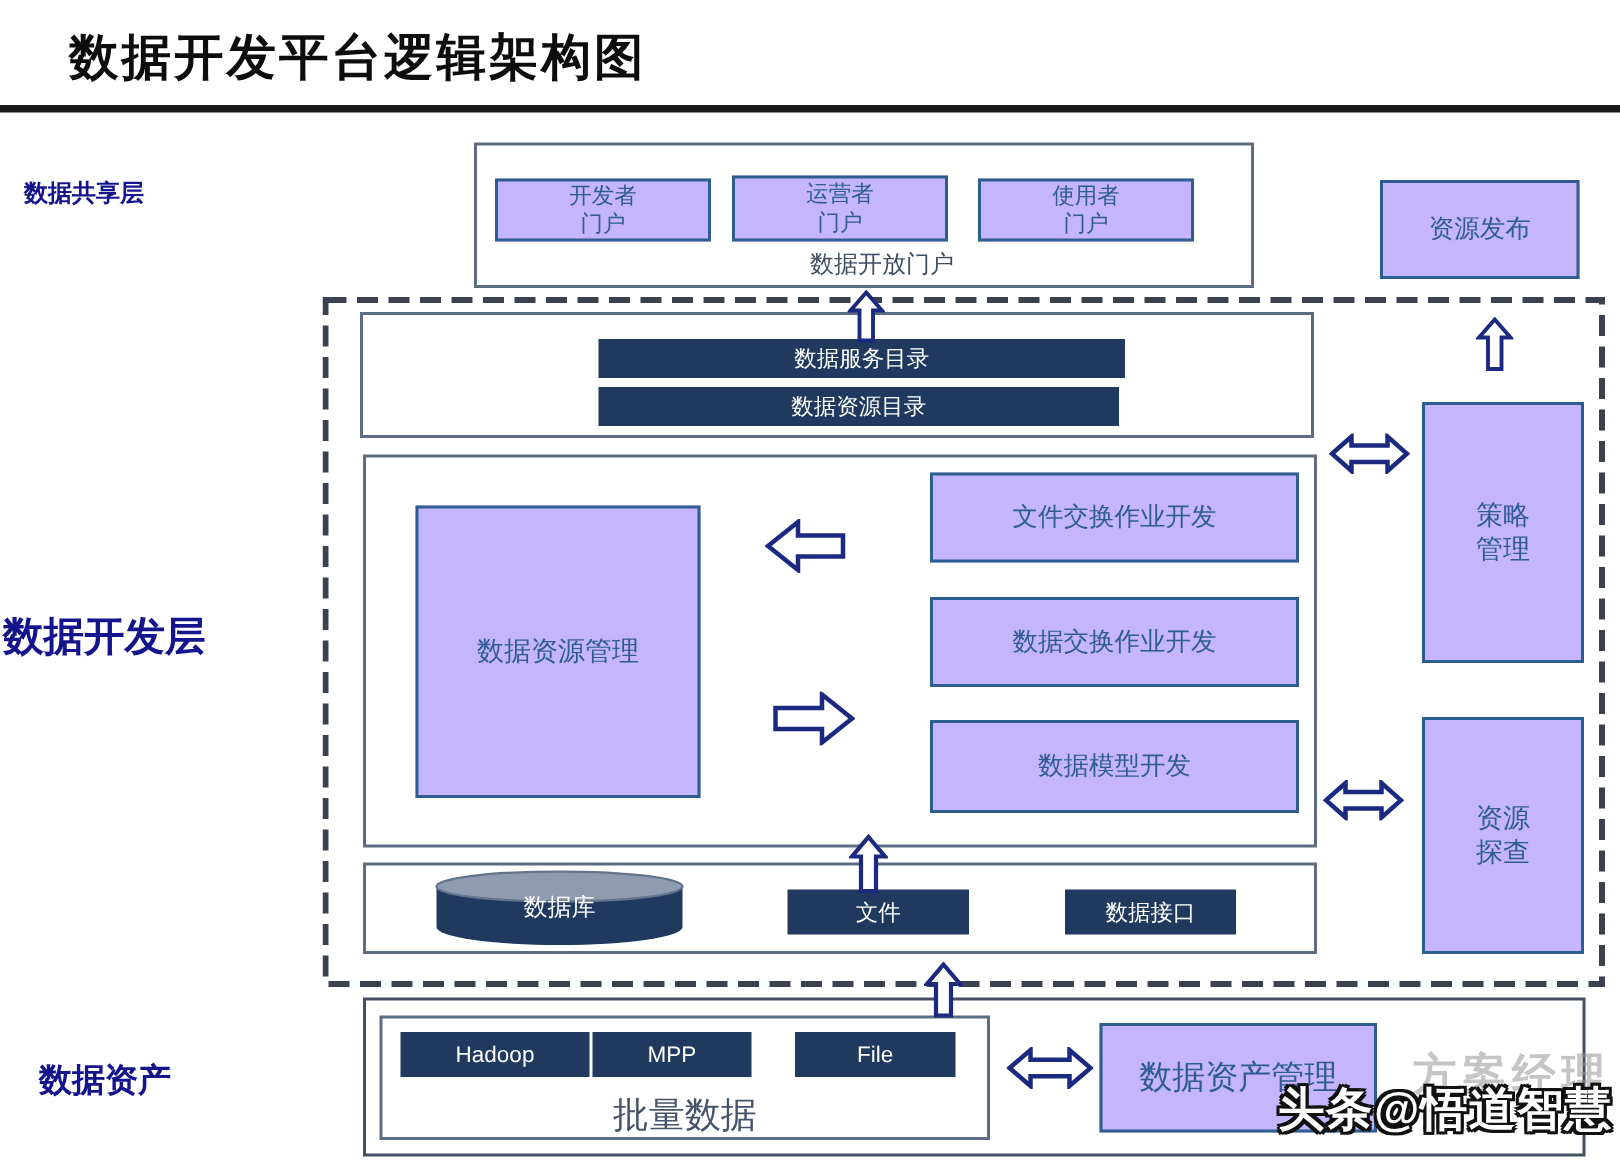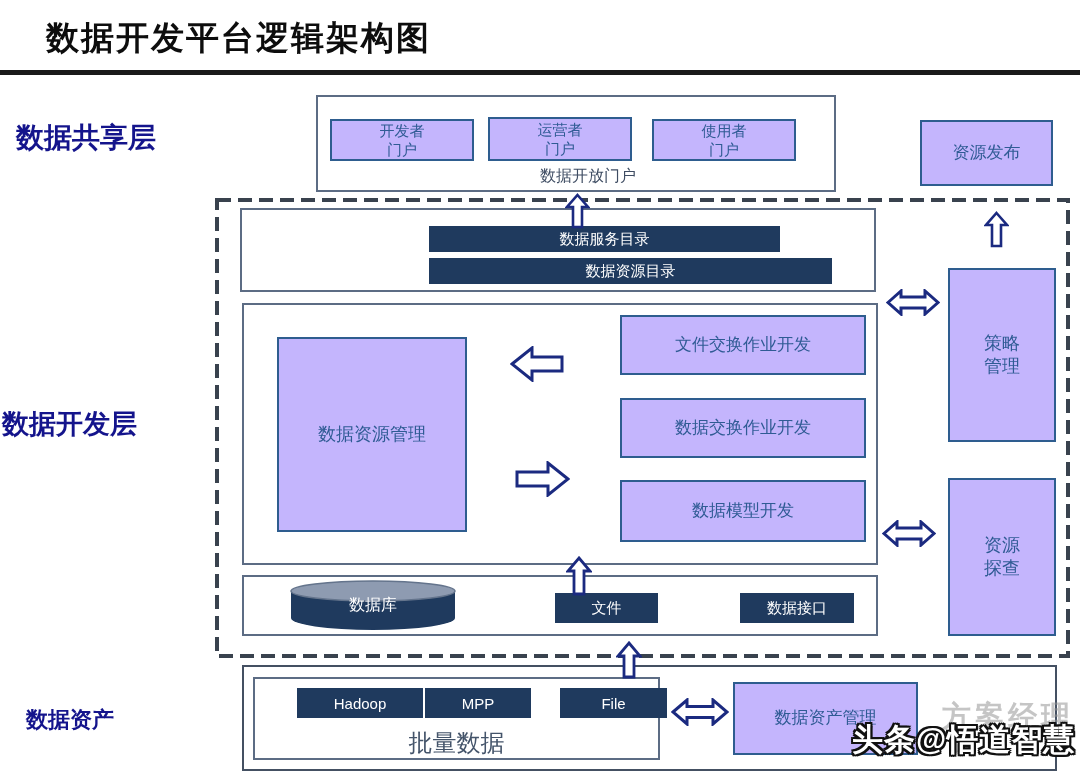--- a/index.html
+++ b/index.html
@@ -8,79 +8,79 @@
     background:#fff; font-family:"Liberation Sans","DejaVu Sans",sans-serif;
   }
   
   #page-title {
     position:absolute; left:46px; top:16px; font-size:33px; font-weight:900;
     color:#0d0d0d; letter-spacing:2px; margin:0;
   }
   #title-rule { position:absolute; left:0; top:70px; width:1080px; height:5px; background:#1a1a1a; }
   
   .layer-label { position:absolute; font-weight:bold; color:#14148c; white-space:nowrap; }
-  #label-sharing     { left:16px; top:119px; font-size:28px;text-align:right; }
+  #label-sharing     { left:16px; top:119px; font-size:16px;text-align:right; }
   #label-development { left:2px;  top:406px; font-size:27px; }
   #label-assets      { left:26px; top:705px; font-size:22px; }
   
   .abs { position:absolute; box-sizing:border-box; }
   .gray-box  { background:#fff; border:2px solid #5c6c84; z-index:2; }
   .blue-box  {
     background:#c4b5fd; border:2px solid #2e5d8f; color:#2f5b94; z-index:3;
     display:flex; align-items:center; justify-content:center;
     text-align:center; white-space:pre-line; line-height:1.3;
   }
   .navy-bar {
     position:absolute; box-sizing:border-box; background:#1f3a5e; color:#fff; z-index:3;
-    display:flex; align-items:center; justify-content:center; font-size:15px;margin-left:30px;
+    display:flex; align-items:center; justify-content:center; font-size:15px;
   }
   .caption { position:absolute; color:#3f4d63; z-index:3; text-align:center; }
   .arrow { position:absolute; z-index:10; }
   .arrow svg { display:block; }
   
   #portal-outer { left:316px; top:95px; width:520px; height:97px; }
   #portal-dev  { left:330px; top:119px; width:144px; height:42px; font-size:15px; }
   #portal-ops  { left:488px; top:117px; width:144px; height:44px; font-size:15px; }
   #portal-user { left:652px; top:119px; width:144px; height:42px; font-size:15px; }
   #portal-caption { left:316px; top:166px; width:520px; font-size:16px;padding-left:12px; }
   #resource-publish { left:920px; top:120px; width:133px; height:66px; font-size:17px; }
   
   #dashed-rect { position:absolute; left:215px; top:198px; z-index:1; }
   
   #catalog-outer { left:240px; top:208px; width:636px; height:84px; }
   #catalog-service  { left:399px; top:226px; width:351px; height:26px; }
-  #catalog-resource { left:399px; top:258px; width:403px; height:26px; }
+  #catalog-resource { left:399px; top:258px; width:347px; height:26px; }
   
   #main-box { left:242px; top:303px; width:636px; height:262px; }
   #resource-mgmt { left:277px; top:337px; width:190px; height:195px; font-size:18px; }
   #job-file  { left:620px; top:315px; width:246px; height:60px; font-size:17px; }
   #job-data  { left:620px; top:398px; width:246px; height:60px; font-size:17px; }
   #job-model { left:620px; top:480px; width:246px; height:62px; font-size:17px; }
   #arrow-left  { left:510px; top:346px; }
   #arrow-right { left:514px; top:461px; }
   
   #strip-box { left:242px; top:575px; width:636px; height:61px; }
   #cylinder { left:288px; top:579px; width:170px; height:53px; z-index:3; }
   #cylinder-label {
     position:absolute; left:0; top:16px; width:170px; text-align:center;
     color:#fff; font-size:16px; z-index:4;
   }
-  #src-file { left:525px; top:593px; width:103px; height:30px; }
+  #src-file { left:525px; top:593px; width:121px; height:30px; }
   #src-api  { left:710px; top:593px; width:114px; height:30px; }
   
   #policy-box  { left:948px; top:268px; width:108px; height:174px; font-size:18px; }
   #explore-box { left:948px; top:478px; width:108px; height:158px; font-size:18px; }
   
   #assets-outer { left:242px; top:665px; width:815px; height:106px; border:2px solid #445062; background:#fff; z-index:2; }
   #batch-box { left:253px; top:677px; width:407px; height:83px; }
   #engine-hadoop { left:267px; top:688px; width:126px; height:30px; }
   #engine-mpp    { left:395px; top:688px; width:106px; height:30px; }
   #engine-file   { left:530px; top:688px; width:107px; height:30px; }
   #batch-caption { left:253px; top:727px; width:407px; font-size:24px; color:#44546a; }
-  #asset-mgmt { left:733px; top:682px; width:185px; height:73px; font-size:17px; }
+  #asset-mgmt { left:733px; top:682px; width:185px; height:73px; font-size:22px; }
   
   #up-portal  { left:565px; top:193px; }
   #up-publish { left:984px; top:211px; }
   #up-strip   { left:566px; top:556px; }
   #up-assets  { left:616px; top:641px; }
   #dbl-policy  { left:886px; top:289px; }
   #dbl-explore { left:882px; top:520px; }
   #dbl-assets  { left:671px; top:698px; }
   
   #wm-secondary {

